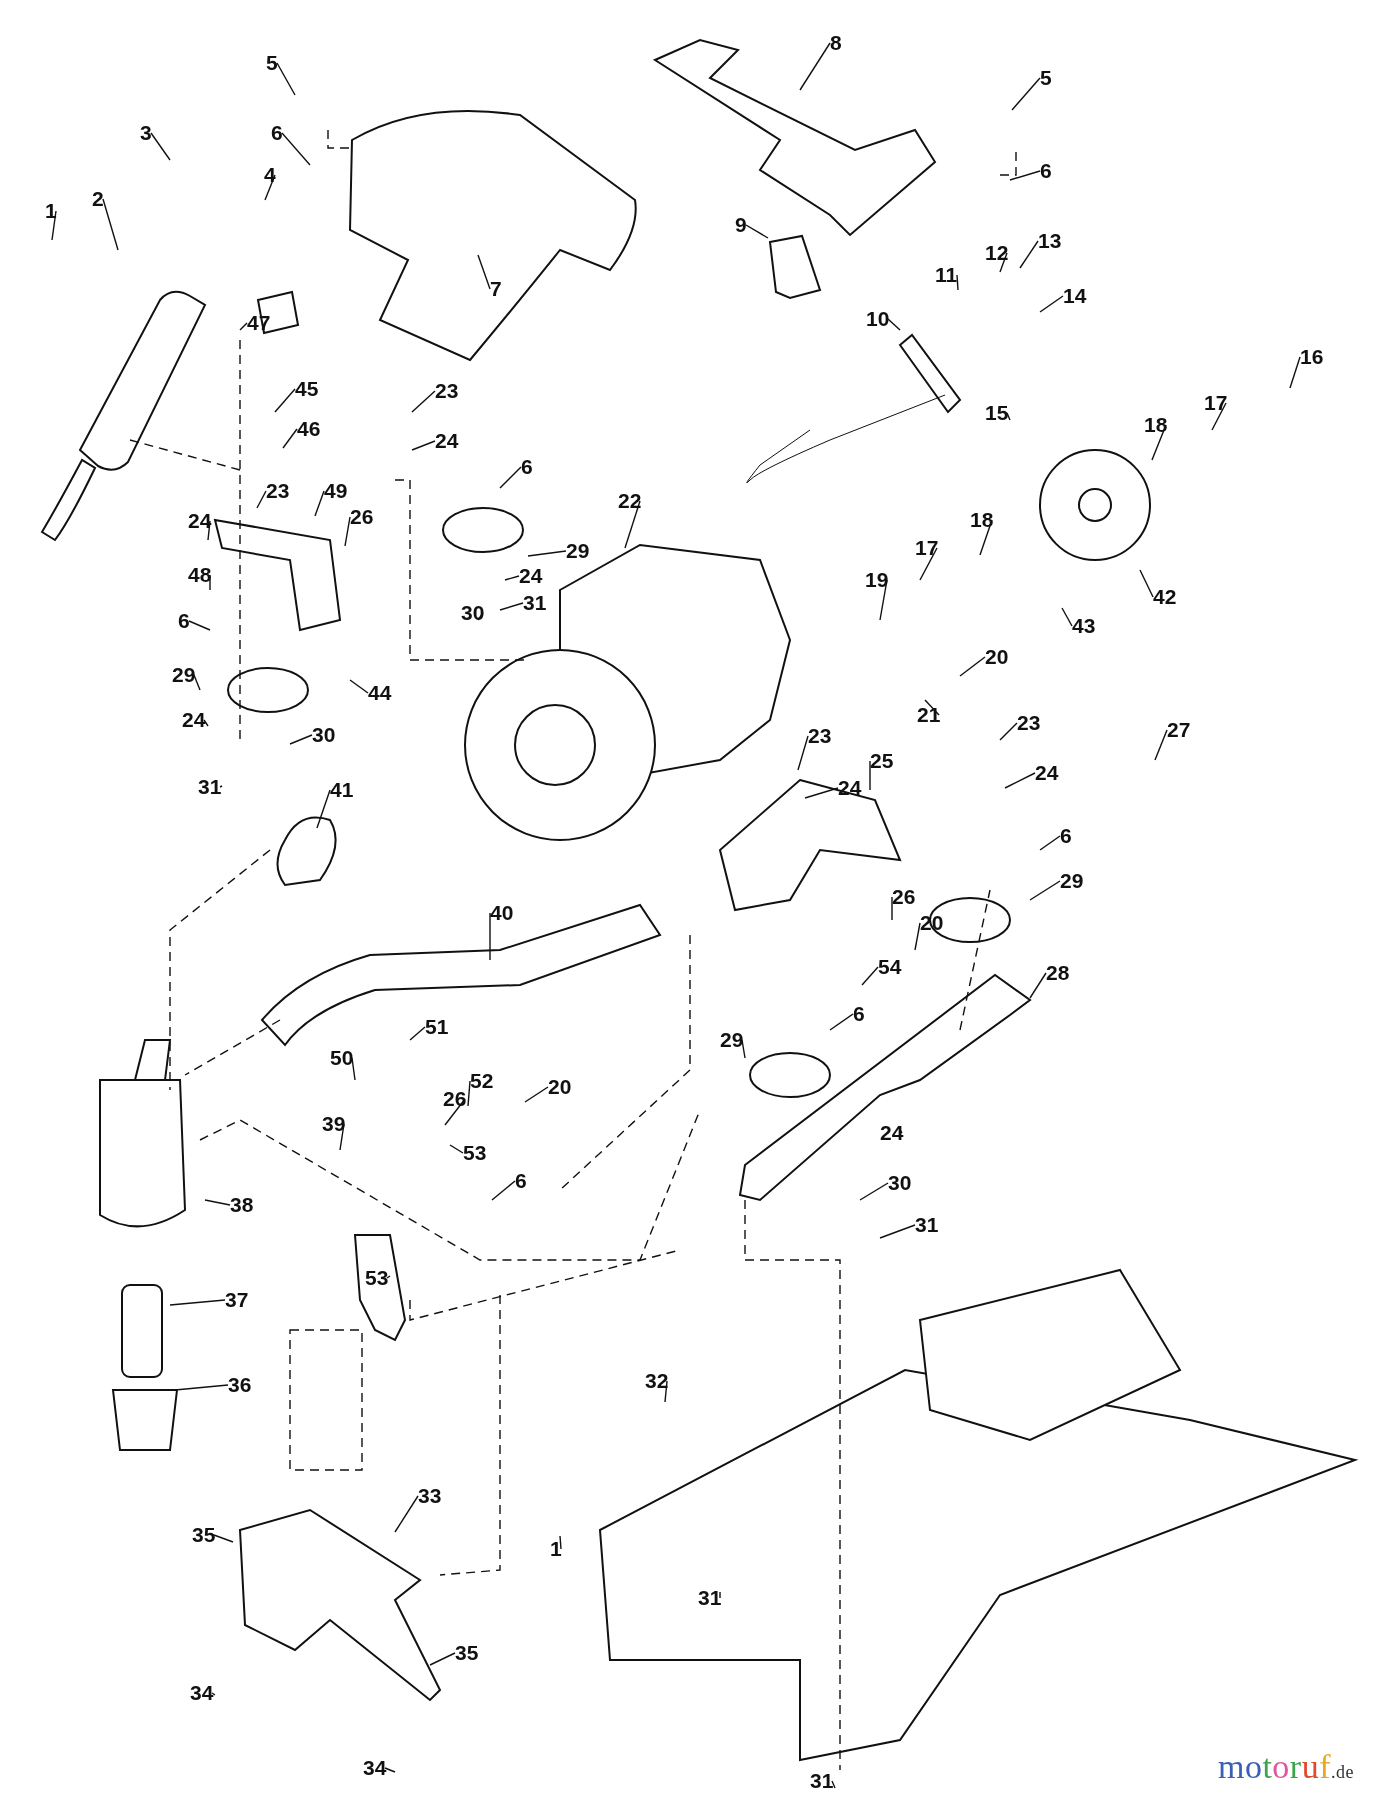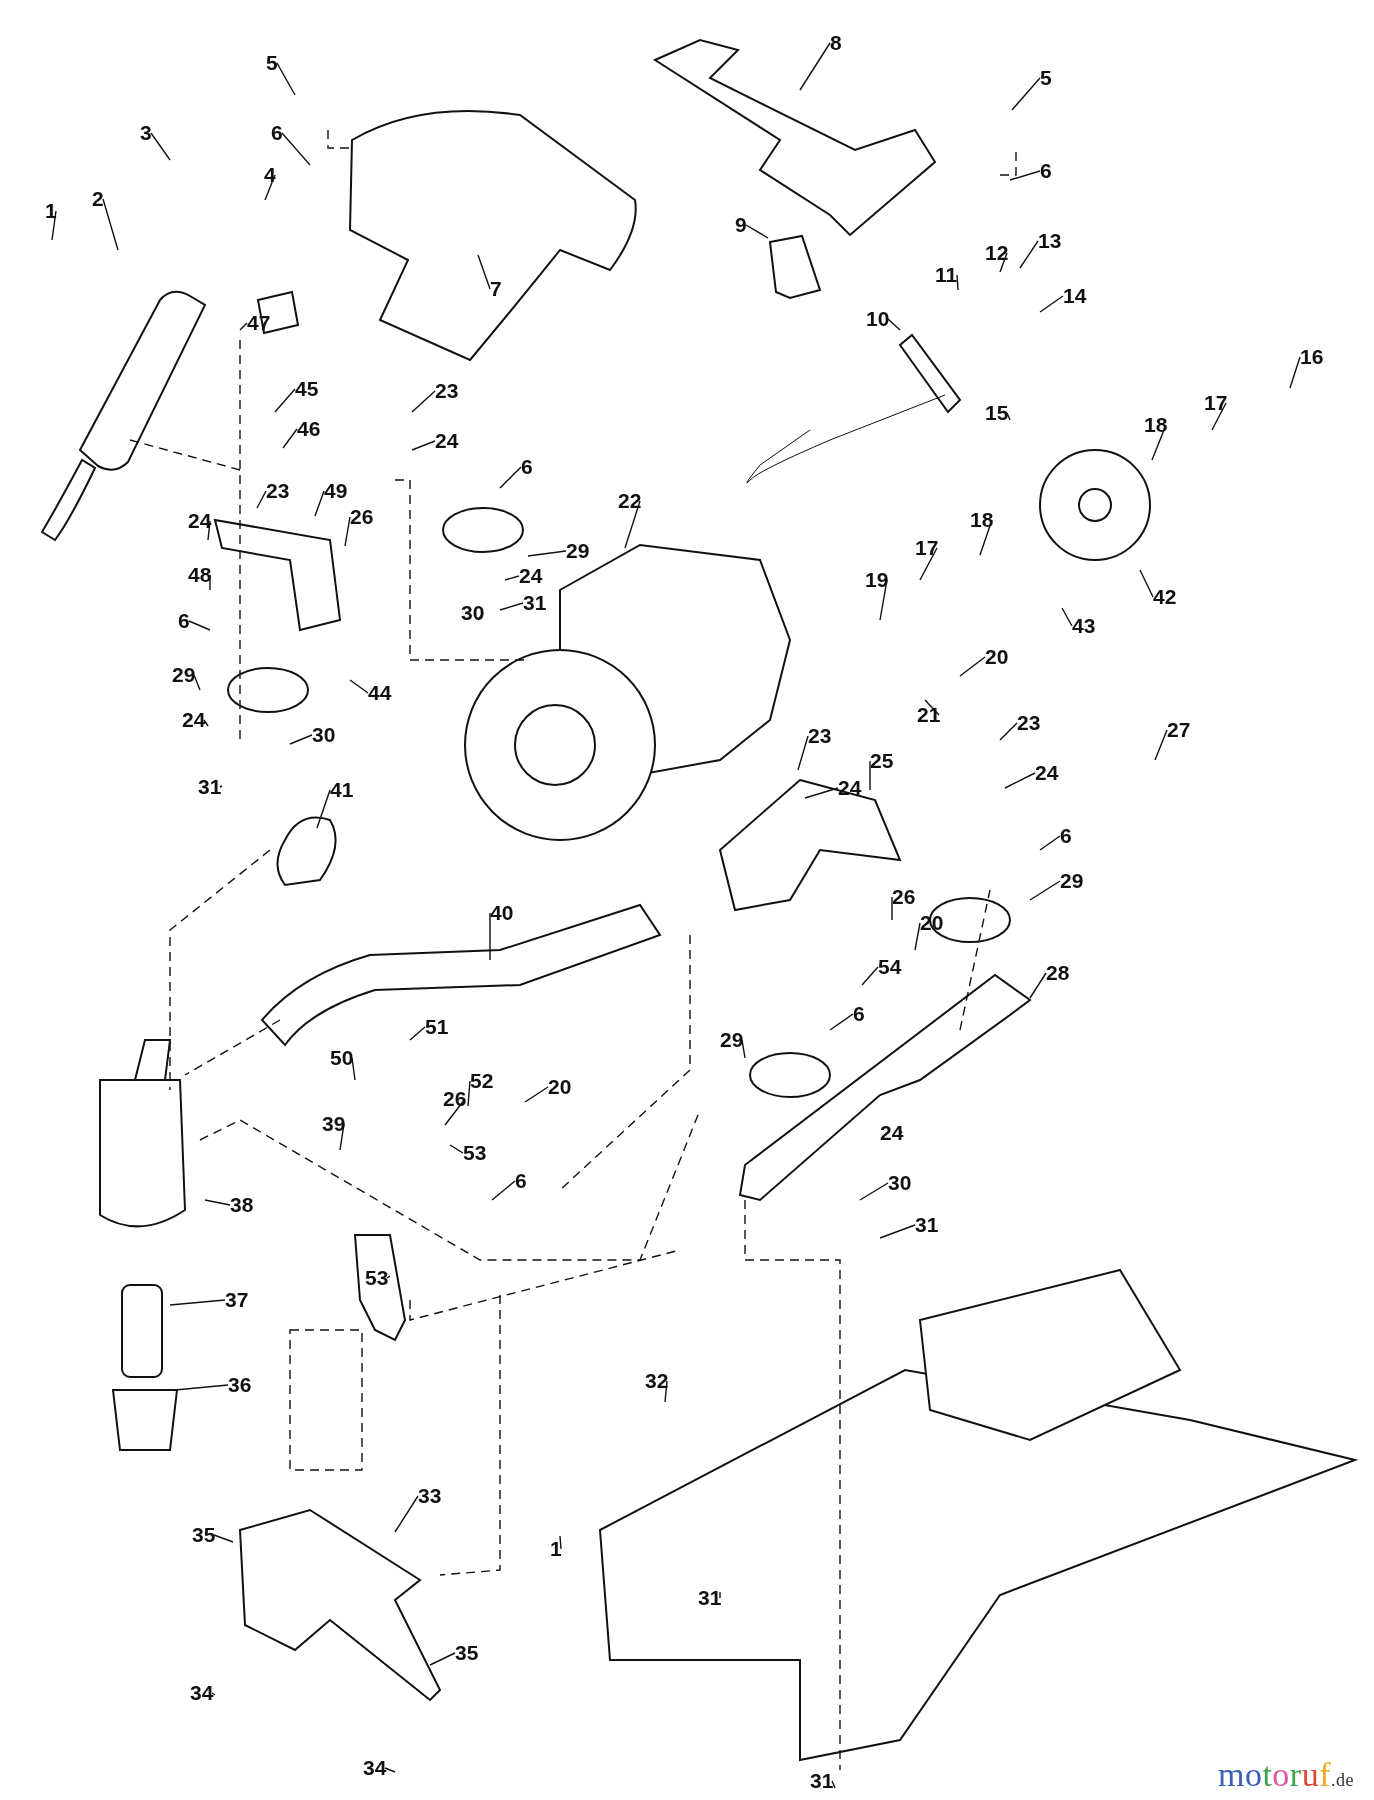--- a/index.html
+++ b/index.html
@@ -5,21 +5,21 @@
   html, body { margin: 0; padding: 0; background: #ffffff; }
   body { width: 1374px; height: 1800px; position: relative; overflow: hidden;
          font-family: "Liberation Sans", "DejaVu Sans", sans-serif; }
   #stage { position: absolute; left: 0; top: 0; width: 1374px; height: 1800px; }
   .callout { font-family: "Liberation Sans", sans-serif; font-weight: bold;
              font-size: 21px; fill: #111111; }
   .leader { stroke: #111111; stroke-width: 1.4; fill: none; }
   .part { stroke: #111111; stroke-width: 2; fill: #ffffff; }
   .dash { stroke: #111111; stroke-width: 1.4; fill: none; stroke-dasharray: 9 6; }
   .thin { stroke: #111111; stroke-width: 1; fill: none; }
-  #logo { position: absolute; right: 20px; bottom: 6px;
+  #logo { position: absolute; right: 20px; bottom: 14px;
           font-family: "Liberation Serif", "DejaVu Serif", serif;
           font-size: 34px; letter-spacing: 0.5px; }
   #logo .tld { font-size: 18px; color: #333333; }
 </style>
 </head>
 <body>
 
 <svg id="stage" viewBox="0 0 1374 1800" xmlns="http://www.w3.org/2000/svg">
 
   <g>

